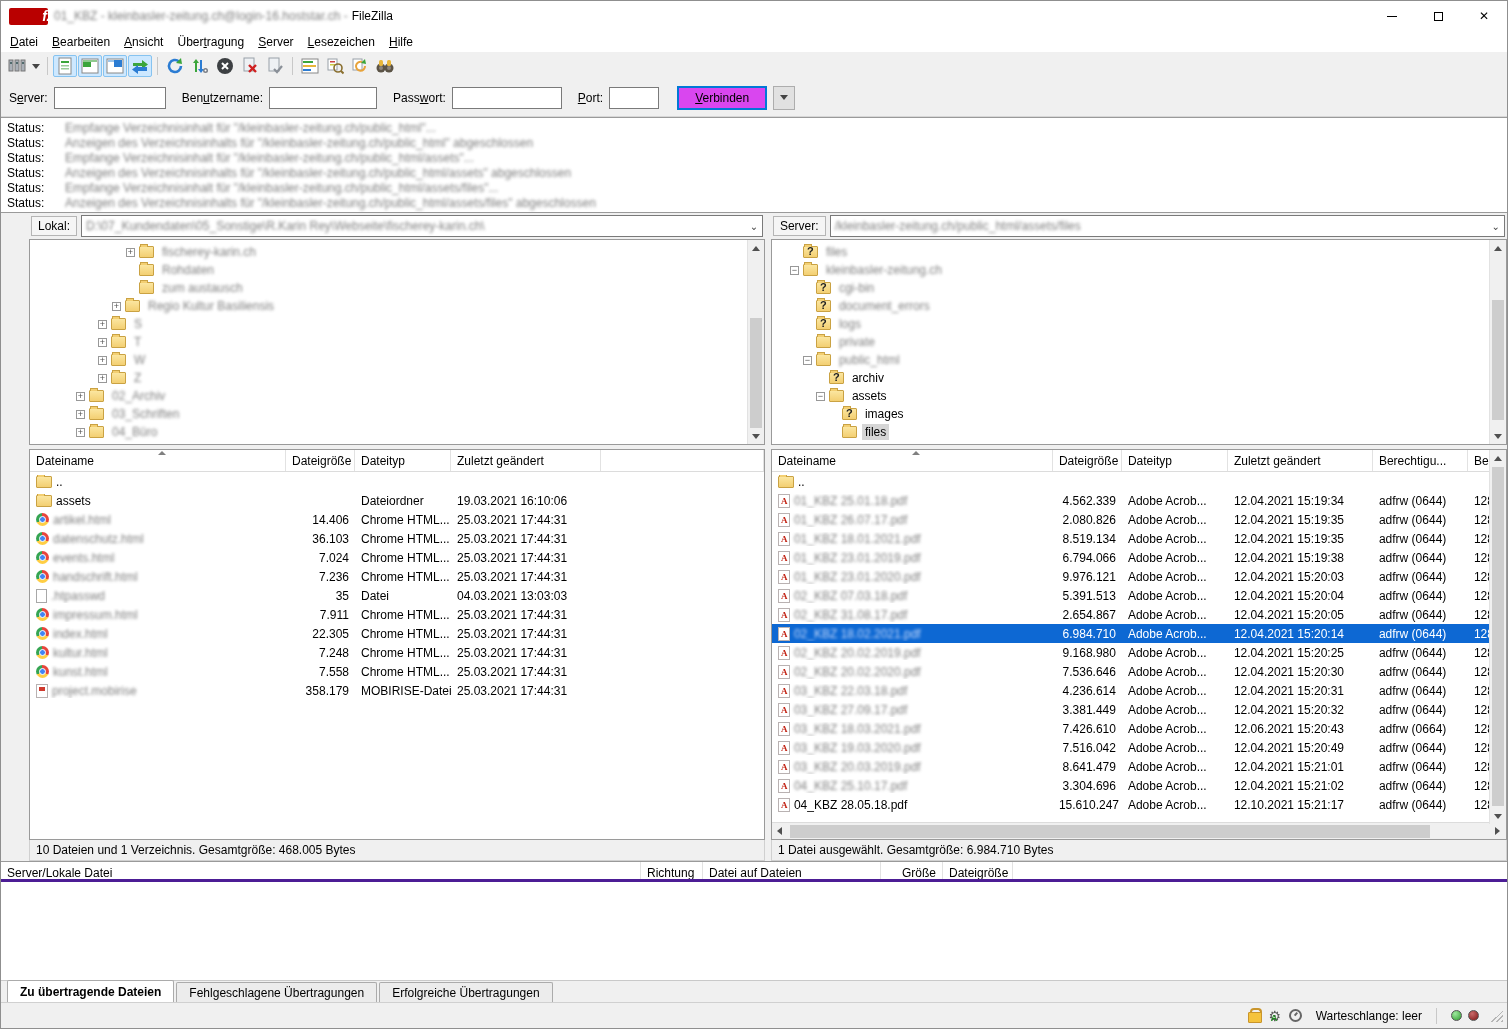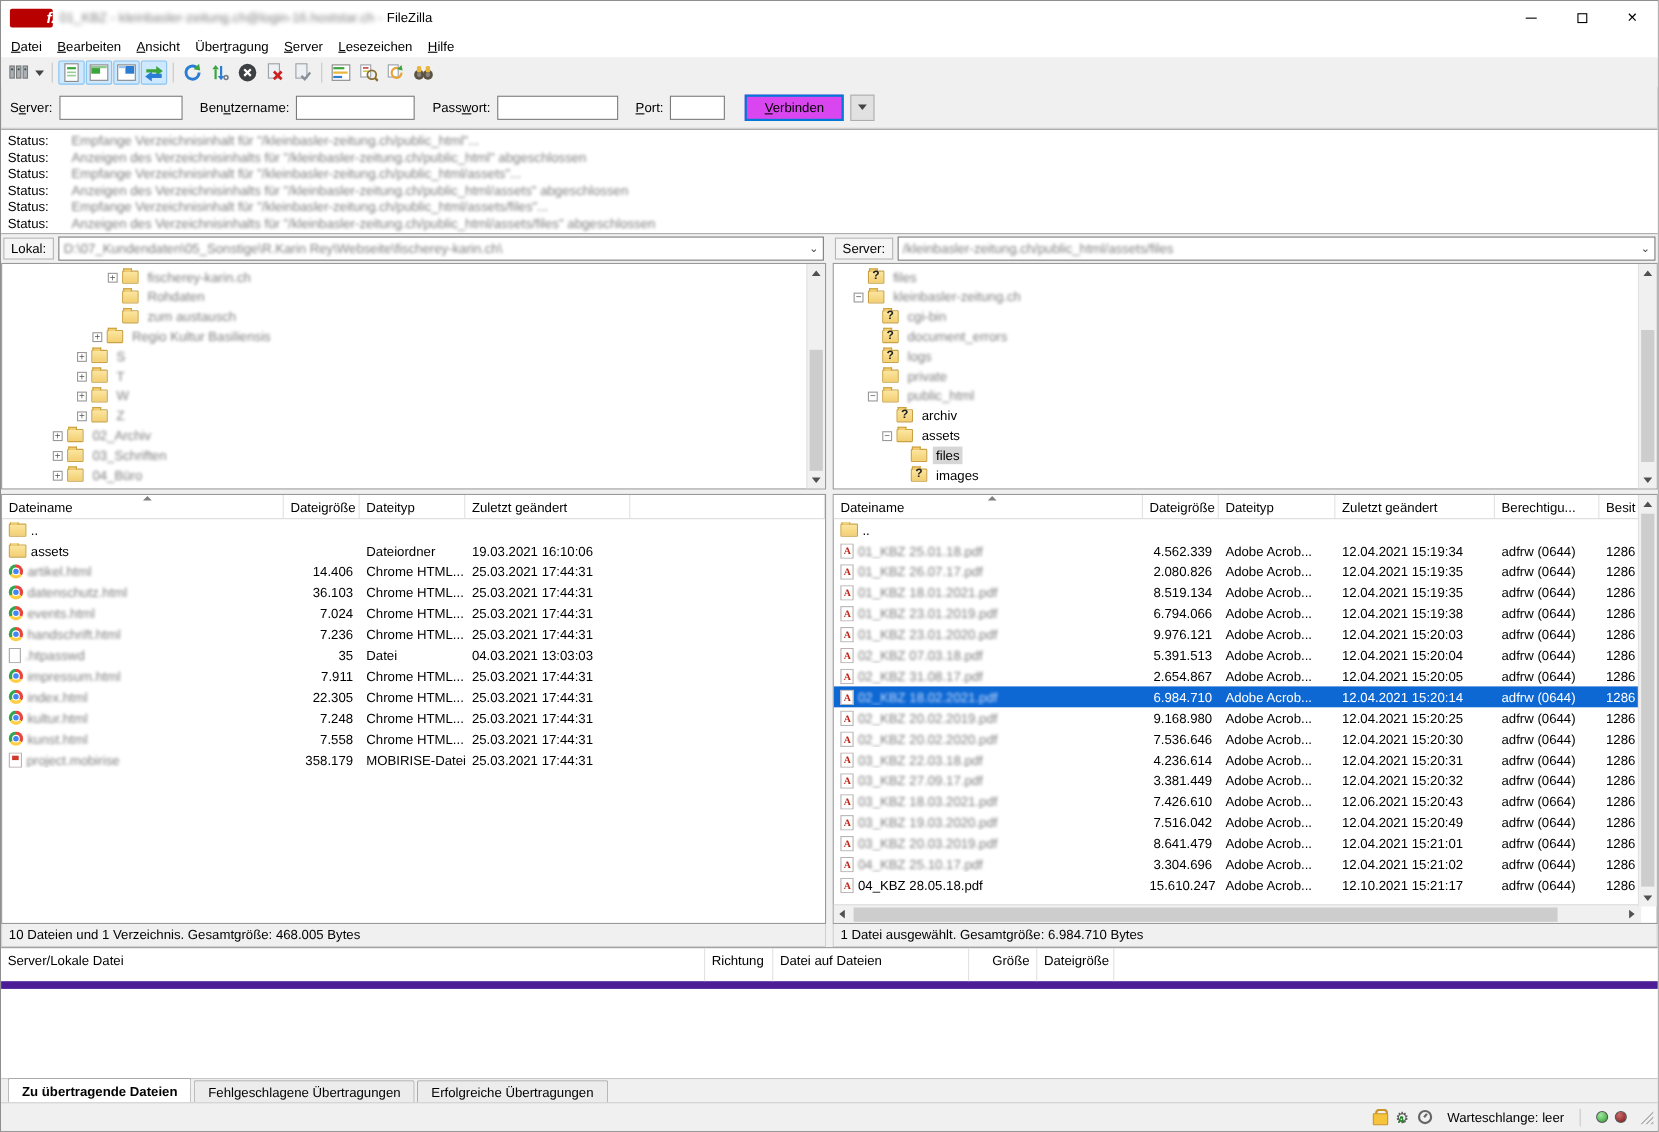--- a/index.html
+++ b/index.html
@@ -41,21 +41,21 @@
 
   
   .log { height:96px; background:#fff; border-top:1px solid #9a9a9a; border-bottom:1px solid #9a9a9a; overflow:hidden; padding:2px 0 0 0; flex:0 0 auto; }
   .log-line { height:15px; display:flex; align-items:center; }
   .log-label { width:64px; padding-left:6px; flex:0 0 auto; }
   .log-msg { white-space:nowrap; }
 
   
   .panes { display:flex; flex:0 0 auto; height:648px; }
   .pane { display:flex; flex-direction:column; background:#f0f0f0; }
-  .pane.left { width:751px; }
+  .pane.left { width:751px;margin-left:28px; }
   .pane.right { width:751px; }
   .pane-splitter { width:6px; background:#f0f0f0; }
 
   .pathbar { height:26px; display:flex; align-items:center; gap:4px; padding:2px 2px; flex:0 0 auto; }
   .path-label { border:1px solid #b5b5b5; background:#f5f5f5; padding:2px 6px; }
   .path-combo { flex:1; height:22px; border:1px solid #7a7a7a; background:#fff; display:flex; align-items:center; padding:0 4px; overflow:hidden; white-space:nowrap; }
   .combo-arrow { margin-left:auto; color:#444; font-size:10px; flex:0 0 auto; }
 
   .tree { height:206px; background:#fff; border:1px solid #9a9a9a; position:relative; overflow:hidden; padding-top:3px; flex:0 0 auto; }
   .tree-row { height:18px; display:flex; align-items:center; white-space:nowrap; }
@@ -107,21 +107,21 @@
   .vscroll { position:absolute; right:0; top:0; bottom:0; width:17px; background:#f0f0f0; border-left:1px solid #e2e2e2; }
   .vs-arrow { height:16px; display:flex; align-items:center; justify-content:center; }
   .tri-up { width:0; height:0; border-left:4px solid transparent; border-right:4px solid transparent; border-bottom:5px solid #505050; }
   .tri-down { width:0; height:0; border-left:4px solid transparent; border-right:4px solid transparent; border-top:5px solid #505050; }
   .vs-thumb { position:absolute; left:2px; right:2px; background:#cdcdcd; }
 
   .pane-status { height:21px; background:#f0f0f0; border:1px solid #d0d0d0; border-top:none; display:flex; align-items:center; padding-left:6px; flex:0 0 auto; }
 
   
   .queue { flex:0 0 auto; height:119px; background:#fff; border-top:1px solid #9a9a9a; display:flex; flex-direction:column; }
-  .q-head { height:37px; display:grid; grid-template-columns:640px 62px 178px 62px 70px auto; border-bottom:7px solid #4c1d95; }
+  .q-head { height:20px; display:grid; grid-template-columns:640px 62px 178px 62px 70px auto; border-bottom:3px solid #4c1d95; }
   .q-body { flex:1; }
 
   
   .tabstrip { height:22px; background:#f0f0f0; display:flex; align-items:flex-end; padding-left:6px; gap:2px; flex:0 0 auto; border-top:1px solid #c9c9c9; }
   .tab { height:20px; padding:3px 12px 0 12px; background:#ececec; border:1px solid #ababab; border-bottom:none; border-radius:2px 2px 0 0; white-space:nowrap; }
   .tab.active { background:#fff; font-weight:bold; height:22px; padding-top:4px;margin-top:11px; }
 
   
   .statusbar { height:26px; background:#f0f0f0; border-top:1px solid #d0d0d0; display:flex; align-items:center; flex:1; }
   .sb-right { margin-left:auto; display:flex; align-items:center; gap:6px; padding-right:4px; }
@@ -600,29 +600,29 @@
             <div class="tree-row" style="margin-left: 44px;">
               <span class="expander"></span>
               <span class="tree-icon ic-qfolder"></span>
               <span class="tree-label">archiv</span>
             </div>
             <div class="tree-row" style="margin-left: 44px;">
               <span class="expander">−</span>
               <span class="tree-icon ic-folder"></span>
               <span class="tree-label">assets</span>
             </div>
-            <div class="tree-row sel" style="margin-left: 57px;">
-              <span class="expander"></span>
-              <span class="tree-icon ic-folder"></span>
-              <span class="tree-label">files</span>
-            </div>
             <div class="tree-row" style="margin-left: 57px;">
               <span class="expander"></span>
               <span class="tree-icon ic-qfolder"></span>
               <span class="tree-label">images</span>
+            </div>
+            <div class="tree-row sel" style="margin-left: 57px;">
+              <span class="expander"></span>
+              <span class="tree-icon ic-folder"></span>
+              <span class="tree-label">files</span>
             </div>
           </div>
         <div class="vscroll">
           <div class="vs-arrow" style="position:absolute;top:0;left:0;right:0">
               <span class="tri-up"></span>
             </div>
           <div class="vs-thumb" style="top:60px;height:120px"></div>
           <div class="vs-arrow" style="position:absolute;bottom:0;left:0;right:0">
               <span class="tri-down"></span>
             </div>

